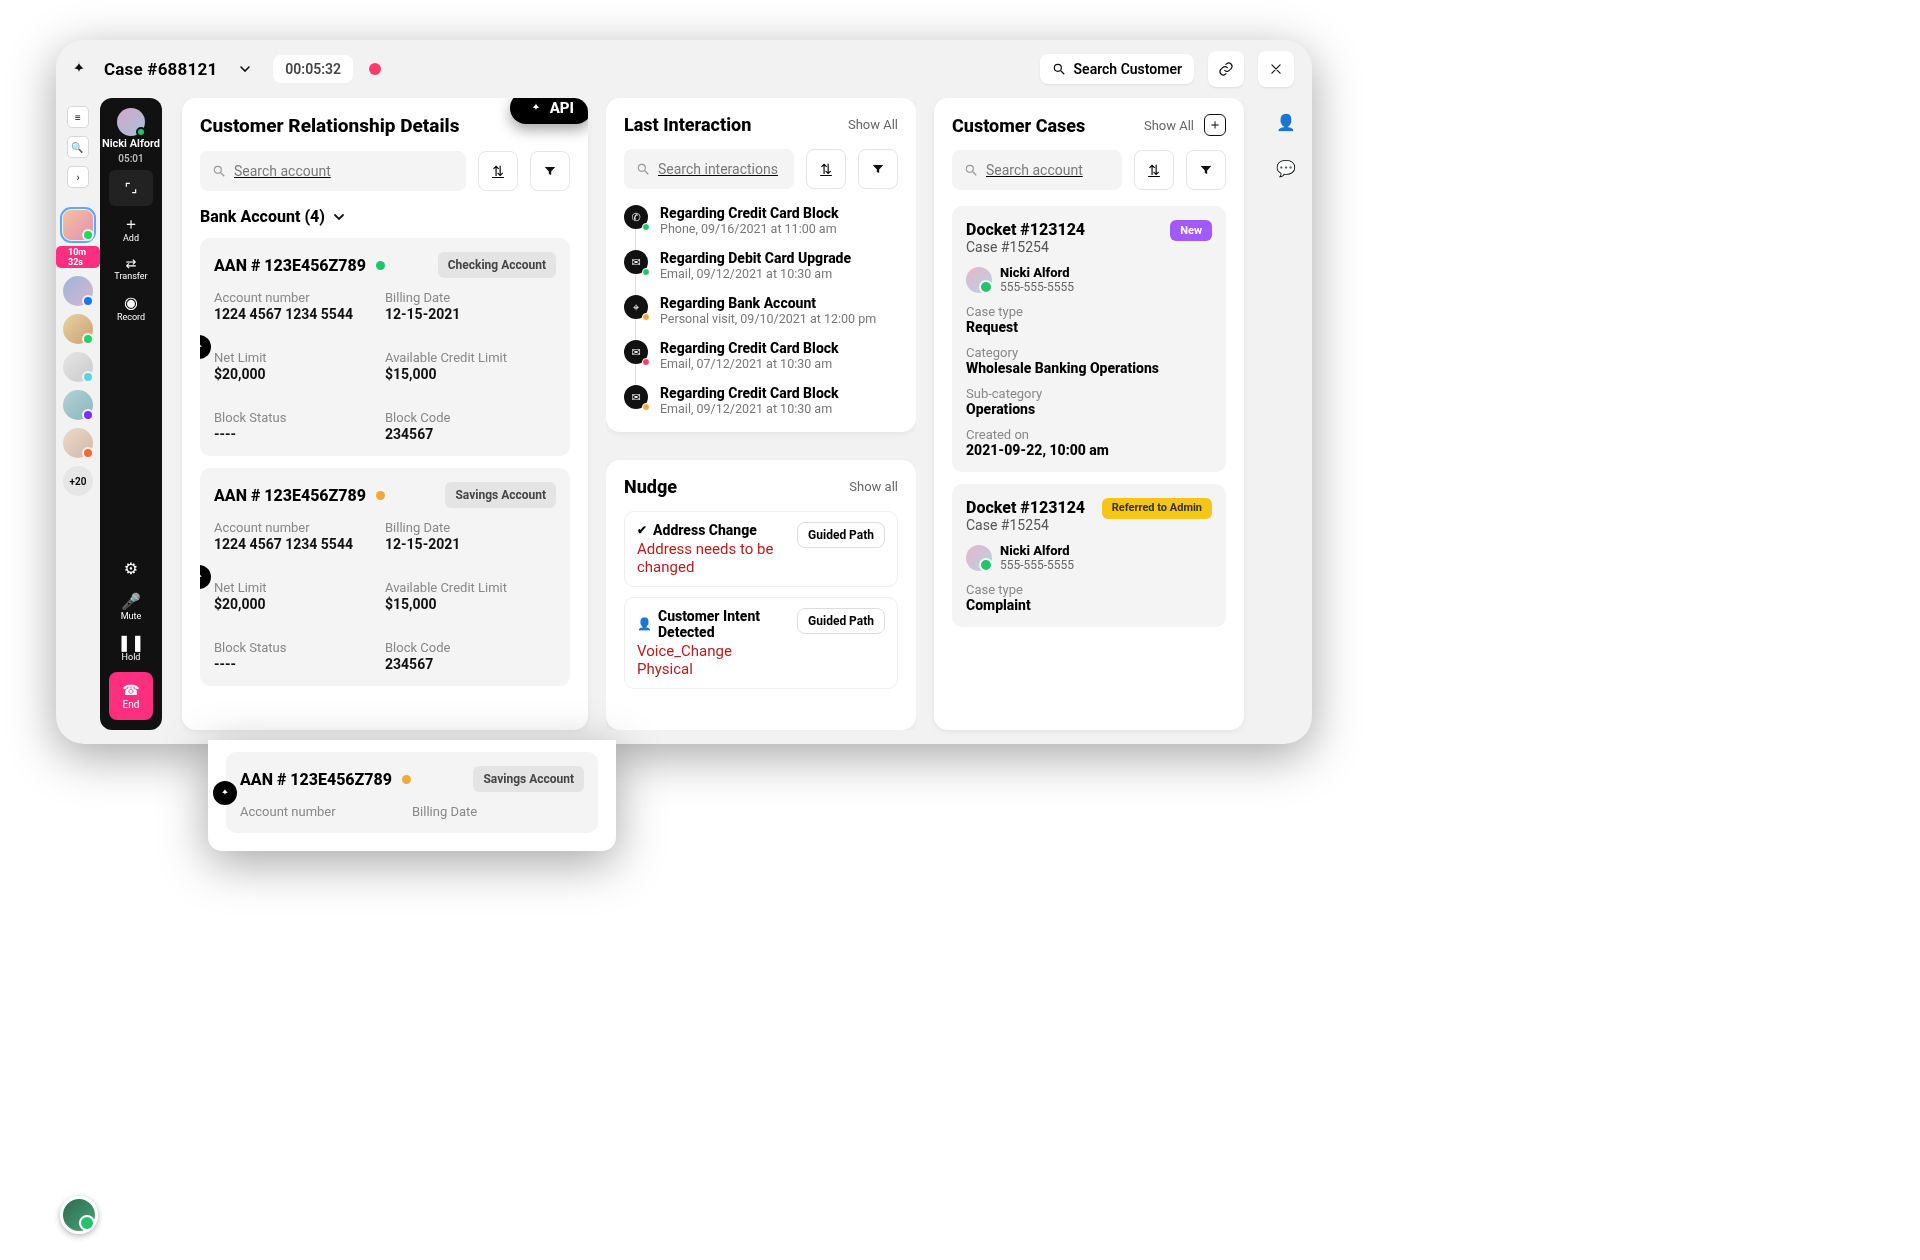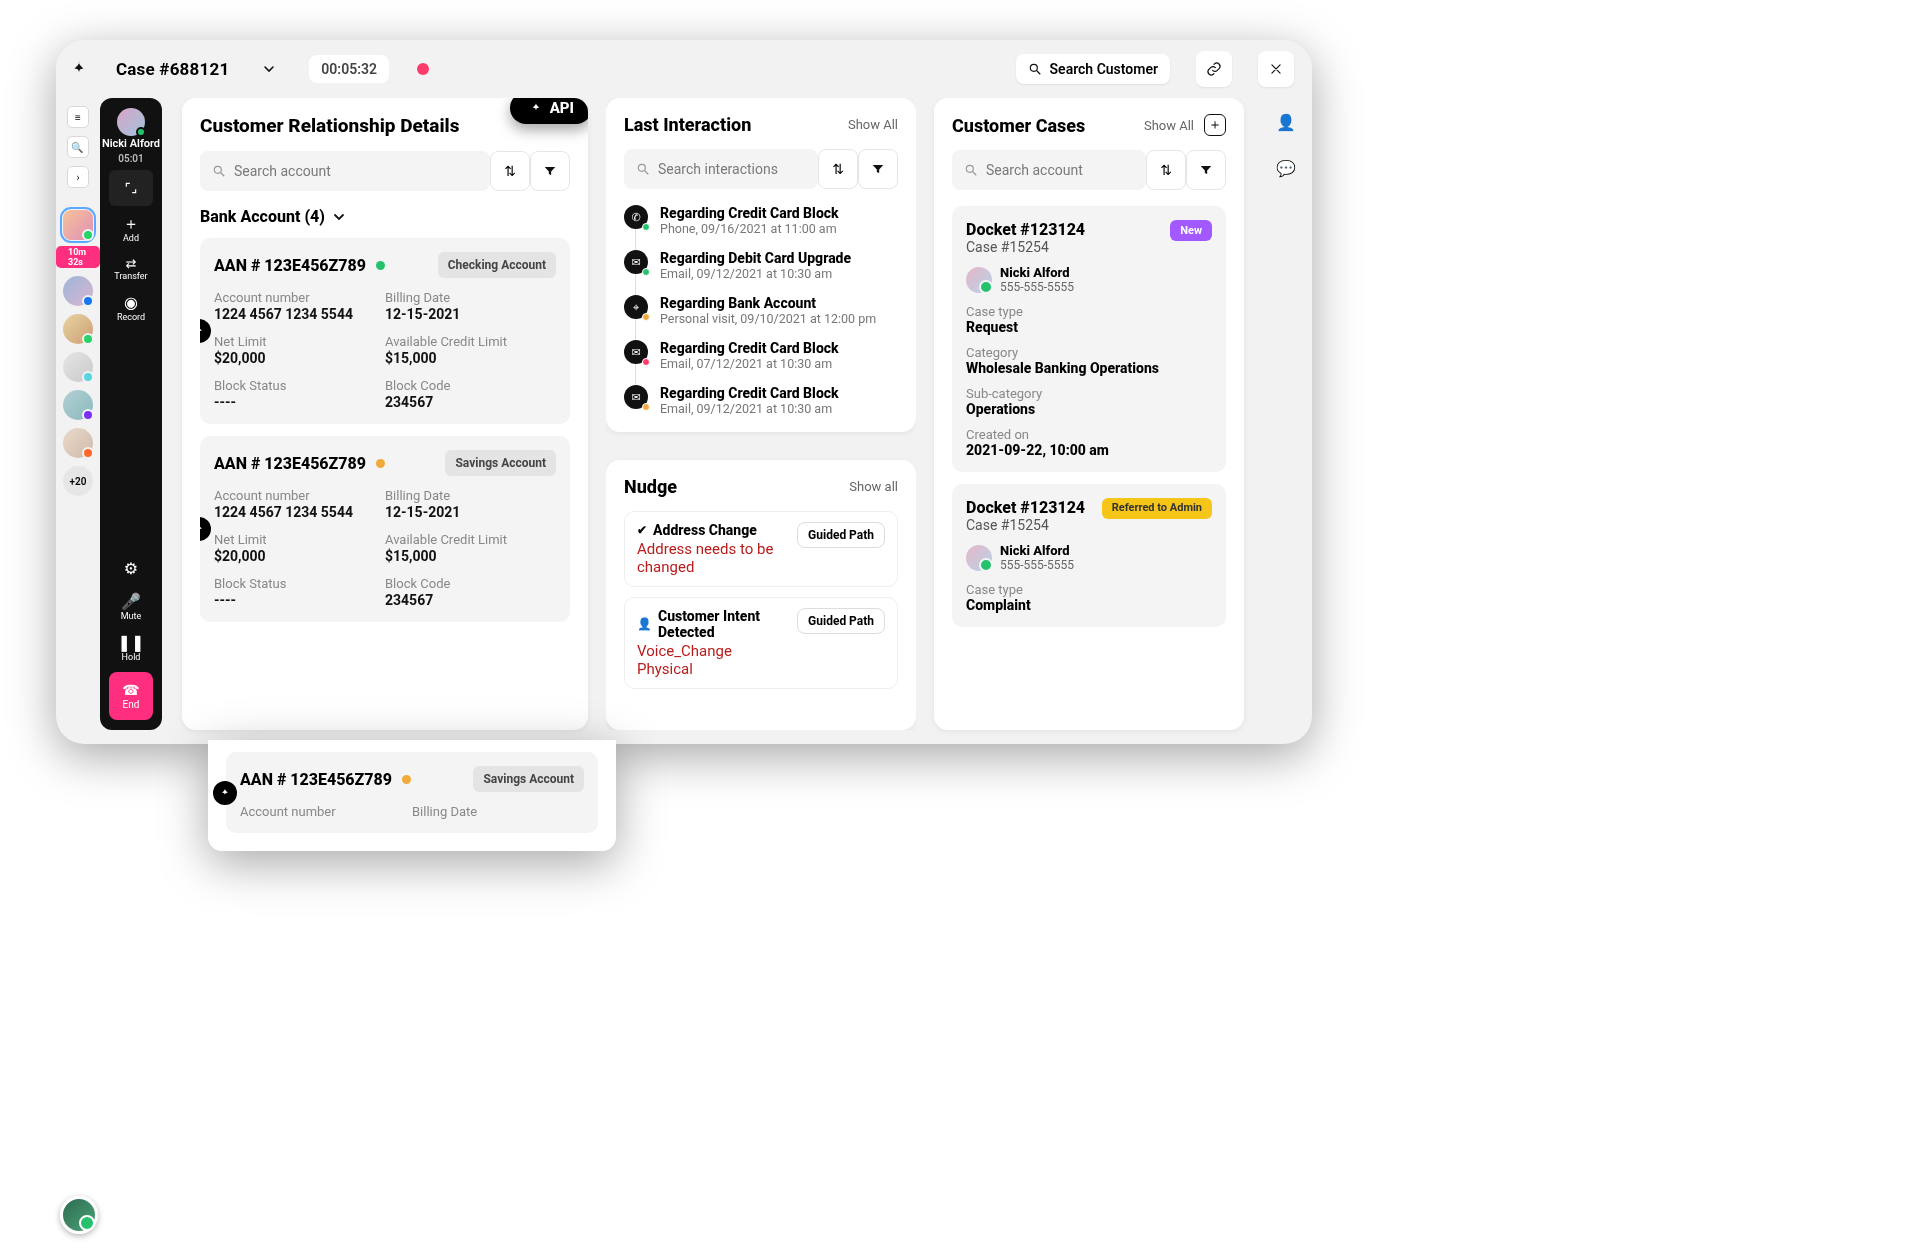--- a/index.html
+++ b/index.html
@@ -1,20 +1,20 @@
 <!DOCTYPE html>
 <html><head>
 <meta charset="utf-8">
 <style>
   * { box-sizing: border-box; margin: 0; padding: 0; font-family: -apple-system, BlinkMacSystemFont, "Segoe UI", Roboto, Arial, sans-serif; }
   body { background: #fff; width: 1920px; height: 1260px; overflow: hidden; position: relative; }
   .app-shell { position: absolute; top: 40px; left: 56px; width: 1256px; height: 704px; background: #f2f2f2; border-radius: 28px; box-shadow: 0 12px 48px rgba(0,0,0,.35); overflow: hidden; display: flex; flex-direction: column; }
 
   
-  .header { height: 58px; display: flex; align-items: center; padding: 0 18px 0 12px; gap: 26px; }
+  .header { height: 58px; display: flex; align-items: center; padding: 0 18px 0 12px; gap: 14px; }
   .logo { width: 22px; height: 22px; }
   .logo svg { width: 100%; height: 100%; }
   .case-title { font-weight: 700; font-size: 17px; letter-spacing: .2px; }
   .chev-down { width: 28px; height: 28px; display: flex; align-items: center; justify-content: center; cursor: pointer; }
   .timer-pill { background: #fff; border-radius: 8px; padding: 6px 12px; font-size: 14px; color: #444; font-weight: 600; }
   .rec-dot { width: 12px; height: 12px; border-radius: 50%; background: #ff3b6a; margin-left: 2px; }
   .header-spacer { flex: 1; }
   .search-cust { background: #fff; border-radius: 8px; padding: 7px 12px; display: flex; align-items: center; gap: 8px; font-size: 14px; font-weight: 600; cursor: pointer; box-shadow: 0 1px 2px rgba(0,0,0,.08); }
   .hdr-btn { width: 36px; height: 36px; background: #fff; border-radius: 8px; display: flex; align-items: center; justify-content: center; box-shadow: 0 1px 2px rgba(0,0,0,.08); cursor: pointer; }
 
@@ -47,35 +47,35 @@
   .caller-bubble { position:absolute; left:60px; bottom:26px; width:38px; height:38px; border-radius:50%; background: linear-gradient(135deg,#2e6b4f,#4aa37a); border:3px solid #fff; box-shadow:0 2px 6px rgba(0,0,0,.3); }
   .caller-bubble::after{ content:""; position:absolute; bottom:0; right:0; width:12px; height:12px; border-radius:50%; background:#25c26e; border:2px solid #fff; }
 
   
   .panels { flex: 1; display: grid; grid-template-columns: 406px 310px 310px 48px; gap: 18px; padding: 0 12px 14px 20px; overflow: hidden; }
 
   .card { background: #fff; border-radius: 14px; padding: 16px 18px; display: flex; flex-direction: column; overflow: hidden; box-shadow: 0 2px 6px rgba(0,0,0,.06); }
   .card-header { display: flex; align-items: center; justify-content: space-between; margin-bottom: 14px; }
   .card-title { font-size: 18px; font-weight: 800; }
   .show-all { font-size: 13px; color: #666; cursor: pointer; }
-  .search-row { display: flex; gap: 0; margin-bottom: 16px; }
+  .search-row { display: flex; gap: 12px; margin-bottom: 16px; text-decoration: underline; }
   .search-box { flex: 1; background: #f4f4f4; border-radius: 8px; display: flex; align-items: center; gap: 8px; padding: 0 12px; height: 40px; font-size: 14px; color: #7a7a7a; }
   .sq-btn { width: 40px; height: 40px; border-radius: 8px; background: #fff; border: 1px solid #e6e6e6; display: flex; align-items: center; justify-content: center; cursor: pointer; font-size: 14px; }
 
   
   .crd-panel { position: relative; }
   .crd-header { font-size: 19px; font-weight: 800; margin-bottom: 14px; }
   .api-badge { position: absolute; top: -6px; right: -4px; background: #000; color: #fff; padding: 7px 18px; border-radius: 999px; font-weight: 800; font-size: 15px; display: flex; align-items: center; gap: 6px; box-shadow:0 6px 14px rgba(0,0,0,.35); }
   .bank-section-title { font-weight: 800; font-size: 16px; margin-bottom: 12px; display: flex; align-items: center; gap: 8px; cursor:pointer; }
   .acct-card { background: #f4f4f4; border-radius: 10px; padding: 14px; margin-bottom: 12px; position: relative; }
   .acct-top { display: flex; align-items: center; justify-content: space-between; margin-bottom: 12px; }
   .aan { font-size: 16px; font-weight: 800; display: flex; align-items: center; gap: 10px; }
   .status-dot { width: 9px; height: 9px; border-radius: 50%; }
   .acct-tag { background: #e4e4e4; border-radius: 6px; padding: 6px 10px; font-size: 12px; font-weight: 700; color:#444; }
-  .acct-grid { display: grid; grid-template-columns: 1fr 1fr; row-gap: 12px; }
+  .acct-grid { display: grid; grid-template-columns: 1fr 1fr; row-gap: 28px; }
   .field-label { color: #888; font-size: 13px; }
   .field-value { color: #111; font-size: 14px; font-weight: 700; margin-top: 1px; }
   .acct-knob { position: absolute; left: -13px; top: 50%; transform: translateY(-50%); width: 24px; height: 24px; border-radius: 50%; background: #000; display:flex; align-items:center; justify-content:center; }
 
   
   .int-list { display: flex; flex-direction: column; gap: 14px; position: relative; overflow:hidden; }
   .int-item { display: flex; gap: 12px; align-items: flex-start; position: relative; }
   .int-line { position: absolute; left: 11px; top: 8px; bottom: 8px; width: 1px; background: #ddd; }
   .int-icon { width: 24px; height: 24px; border-radius: 50%; background: #111; color: #fff; display: flex; align-items: center; justify-content: center; font-size: 11px; position: relative; flex:0 0 24px; }
   .int-badge { position: absolute; bottom: -2px; right: -2px; width: 8px; height: 8px; border-radius: 50%; border: 1.5px solid #fff; }

